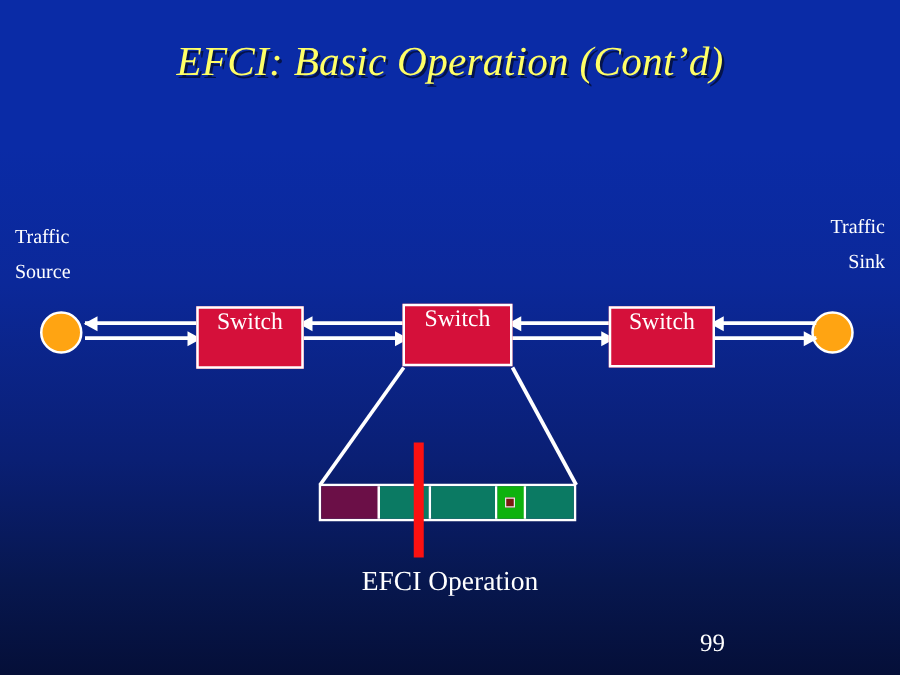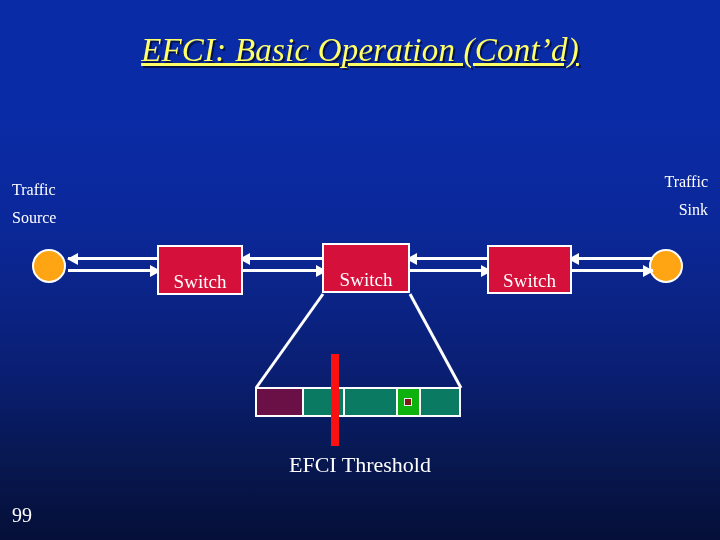--- a/index.html
+++ b/index.html
@@ -26,21 +26,20 @@
     left: 0;
     top: 32px;
     width: 720px;
     text-align: center;
     font-size: 33px;
     font-style: italic;
     color: #ffff66;
     letter-spacing: 0.2px;
     text-shadow: 2px 2px 0 rgba(0,0,0,0.55);
     white-space: nowrap;
-    text-decoration: underline;
   }
 
   
   .side-label {
     position: absolute;
     color: #ffffff;
     font-size: 16px;
     line-height: 28px;
     white-space: pre-line;
   }
@@ -70,21 +69,21 @@
 
   
   .switch-box {
     position: absolute;
     background: #d5103a;
     border: 2px solid #ffffff;
     box-sizing: border-box;
     color: #ffffff;
     font-size: 19px;
     display: flex;
-    align-items: flex-end;
+    align-items: flex-start;
     justify-content: center;
     z-index: 4;
   }
   #switch-1 { left: 157px; top: 245px; width: 86px; height: 50px; }
   #switch-2 { left: 322px; top: 243px; width: 88px; height: 50px; }
   #switch-3 { left: 487px; top: 245px; width: 85px; height: 49px; }
 
   
   .link {
     position: absolute;
@@ -175,24 +174,24 @@
     position: absolute;
     left: 0;
     top: 452px;
     width: 720px;
     text-align: center;
     color: #ffffff;
     font-size: 22px;
   }
   #page-number {
     position: absolute;
-    left: 12px;
+    left: 0;
     top: 504px;
     width: 580px;
-    text-align: left;
+    text-align: right;
     color: #ffffff;
     font-size: 20px;
   }
 </style>
 </head>
 <body>
 
 <div id="slide">
 
   <div id="title" style="color: rgb(255, 255, 102);">EFCI: Basic Operation (Cont’d)</div>
@@ -254,17 +253,17 @@
     <div class="cell" style="background: rgb(11, 122, 99); width: 20%;"></div>
     <div class="cell" style="background: rgb(11, 122, 99); width: 26.5%;"></div>
     <div class="cell" style="background: rgb(14, 178, 14); width: 11%;">
       <span class="marker"></span>
     </div>
     <div class="cell" style="background: rgb(11, 122, 99); width: 19%;"></div>
   </div>
 
   <div id="threshold-line" style="background: rgb(251, 17, 17);"></div>
 
-  <div id="threshold-caption">EFCI Threshold</div>
+  <div id="threshold-caption">EFCI Operation</div>
 
   <div id="page-number">99</div>
 
 </div>
 
 </body></html>

